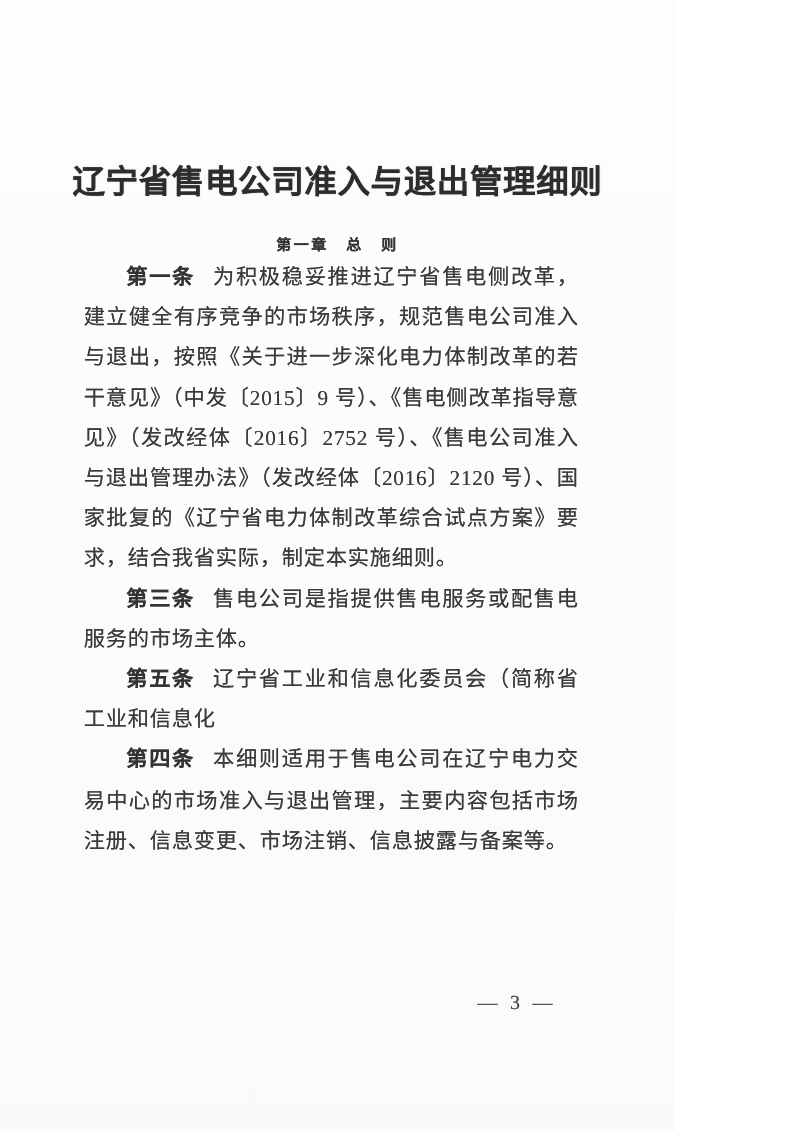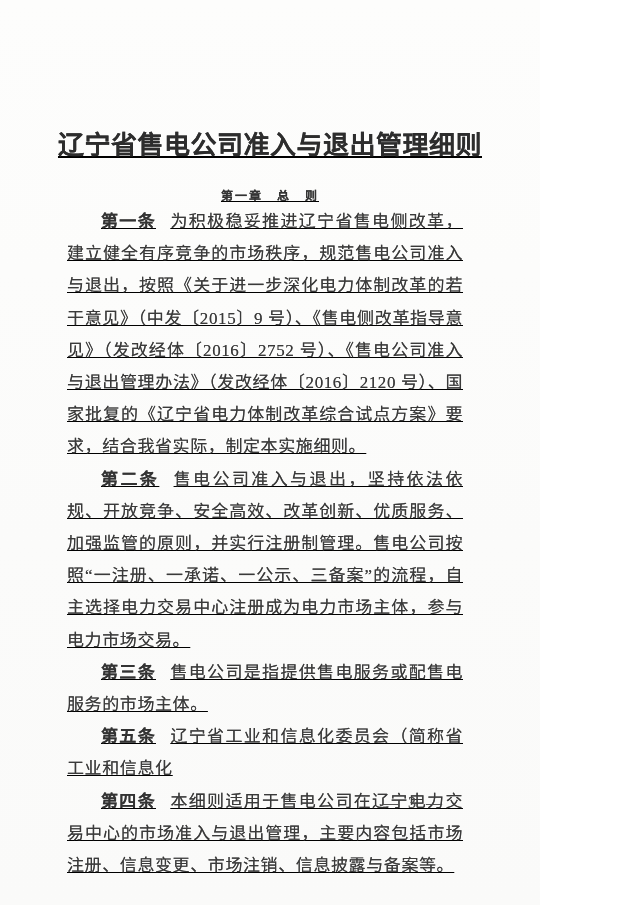--- a/index.html
+++ b/index.html
@@ -8,21 +8,20 @@
     background: #ffffff;
   }
   .page {
     position: relative;
     width: 540px;
     height: 905px;
     margin: 0;
     background: linear-gradient(180deg, #fdfdfc 0%, #fbfbfa 60%, #fafaf9 100%);
     overflow: hidden;
     font-family: "Liberation Serif", "DejaVu Serif", serif;
-    text-decoration: underline;
   }
   .doc-title {
     margin: 0;
     padding-top: 131px;
     text-align: center;
     font-size: 26px;
     line-height: 30px;
     font-weight: bold;
     letter-spacing: 0.5px;
     color: #2d2d2d;
@@ -74,23 +73,20 @@
   <h1 class="doc-title">辽宁省售电公司准入与退出管理细则</h1>
 
   <h2 class="chapter-heading">第一章　总　则</h2>
 
   <div class="doc-body">
 
     <p>
       <span class="article-label">第一条</span><span>为积极稳妥推进辽宁省售电侧改革，建立健全有序竞争的市场秩序，规范售电公司准入与退出，按照《关于进一步深化电力体制改革的若干意见》（中发〔2015〕9 号）、《售电侧改革指导意见》（发改经体〔2016〕2752 号）、《售电公司准入与退出管理办法》（发改经体〔2016〕2120 号）、国家批复的《辽宁省电力体制改革综合试点方案》要求，结合我省实际，制定本实施细则。</span>
     </p>
 
-    <p>
-      <span class="article-label">第二条</span><span>售电公司准入与退出，坚持依法依规、开放竞争、安全高效、改革创新、优质服务、加强监管的原则，并实行注册制管理。售电公司按照“一注册、一承诺、一公示、三备案”的流程，自主选择电力交易中心注册成为电力市场主体，参与电力市场交易。</span>
-    </p>
 
     <p>
       <span class="article-label">第三条</span><span>售电公司是指提供售电服务或配售电服务的市场主体。</span>
     </p>
 
     <p>
       <span class="article-label">第五条</span><span>辽宁省工业和信息化委员会（简称省工业和信息化</span>
     </p>
 
     <p>

